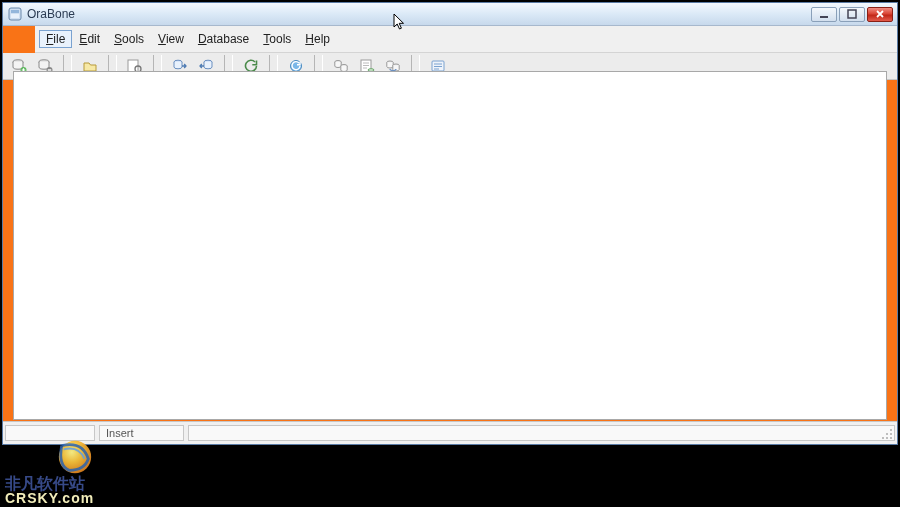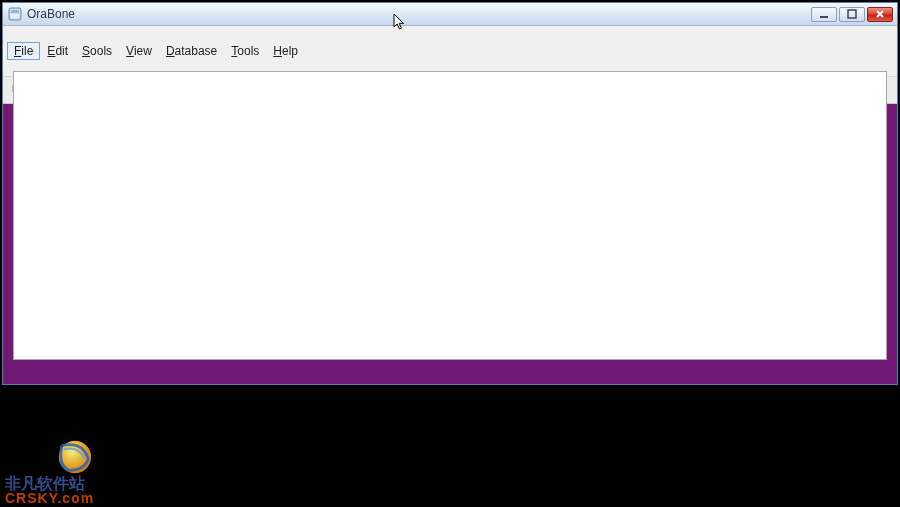--- a/index.html
+++ b/index.html
@@ -11,22 +11,22 @@
     font-size: 12px;
     background: #000;
     overflow: hidden;
     position: relative;
   }
   .window {
     position: absolute;
     top: 2px;
     left: 2px;
     width: 896px;
-    height: 383px;
-    background: #701a75;
+    height: 443px;
+    background: #f97316;
     border: 1px solid #5a7ba5;
     box-sizing: border-box;
   }
   
   .titlebar {
     height: 22px;
     background: linear-gradient(to bottom, #f4f9fe 0%, #dbe9f7 50%, #c7d9ec 100%);
     border-bottom: 1px solid #a7b8cd;
     display: flex;
     align-items: center;
@@ -70,22 +70,23 @@
     border-color: #8a2015;
   }
   .win-btn svg { display:block; }
   
   .menubar {
     height: 18px;
     background: #f0f0f0;
     border-bottom: 1px solid #d4d4d4;
     display: flex;
     align-items: flex-end;
-    padding: 16px 4px;
+    padding: 4px 4px;
     user-select: none;
+    margin-left: 32px;
   }
   .menu-item {
     padding: 1px 6px;
     color: #222;
     font-size: 12px;
     line-height: 14px;
     border: 1px solid transparent;
     cursor: default;
   }
   .menu-item.focused {
@@ -196,21 +197,21 @@
   }
   .watermark-cn {
     font-size: 16px;
     font-weight: bold;
     color: #3a4e90;
     letter-spacing: 0px;
   }
   .watermark-dom {
     font-size: 14px;
     font-weight: bold;
-    color: #c2410c;
+    color: #fef9c3;
     letter-spacing: 1px;
     margin-top: -1px;
   }
 </style>
 </head>
 <body>
 
 <div class="window">
 
   <div class="titlebar">
@@ -342,20 +343,35 @@
     <span class="tb-btn">
       <svg width="16" height="16" viewBox="0 0 16 16">
           <rect x="2" y="3" width="12" height="10" rx="1" fill="#eef3fa" stroke="#7aa2d0"></rect>
           <path d="M4 6 h8 M4 8.5 h8 M4 11 h5" stroke="#7aa2d0"></path>
         </svg>
     </span>
   </div>
 
   <div class="content"></div>
 
+  <div class="statusbar">
+    <div class="status-cell first"> </div>
+    <div class="status-cell mid">Insert</div>
+    <div class="status-cell flex"></div>
+    <div class="resize-grip">
+      <svg width="16" height="16" viewBox="0 0 16 16">
+        <circle cx="12" cy="4" r="1" fill="#aaa"></circle>
+        <circle cx="8" cy="8" r="1" fill="#aaa"></circle>
+          <circle cx="12" cy="8" r="1" fill="#aaa"></circle>
+        <circle cx="4" cy="12" r="1" fill="#aaa"></circle>
+          <circle cx="8" cy="12" r="1" fill="#aaa"></circle>
+          <circle cx="12" cy="12" r="1" fill="#aaa"></circle>
+      </svg>
+    </div>
+  </div>
 </div>
 
 <div class="cursor">
   <svg width="14" height="18" viewBox="0 0 14 18">
     <path d="M1 1 L1 14 L4.2 11 L6.5 16 L8.4 15.2 L6.2 10.3 L10.5 10.3 Z" fill="#fff" stroke="#000" stroke-width="1"></path>
   </svg>
 </div>
 
 <div class="watermark">
   <svg class="watermark-orb" viewBox="0 0 40 40">

